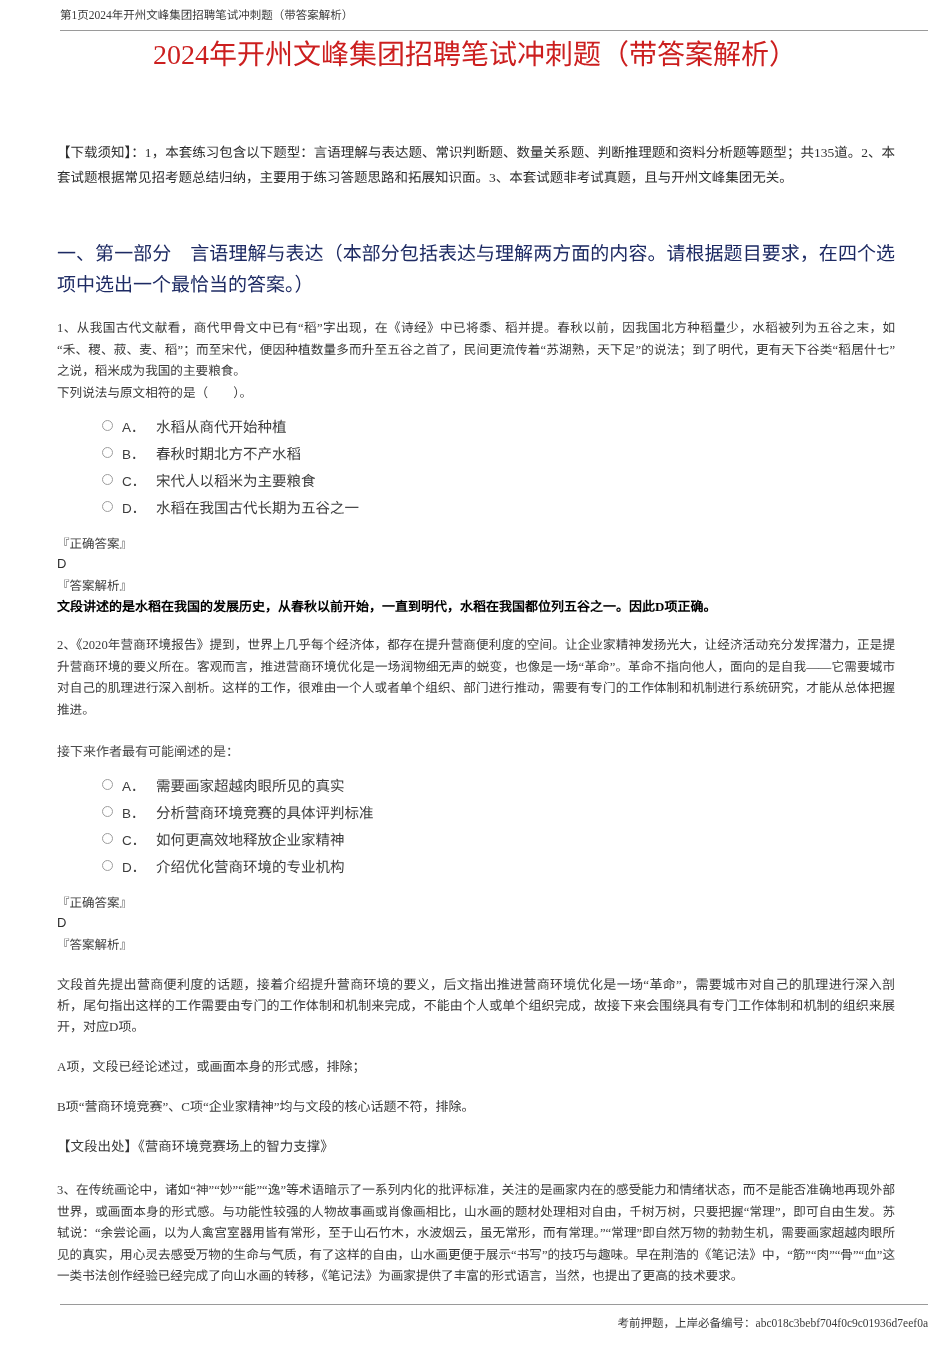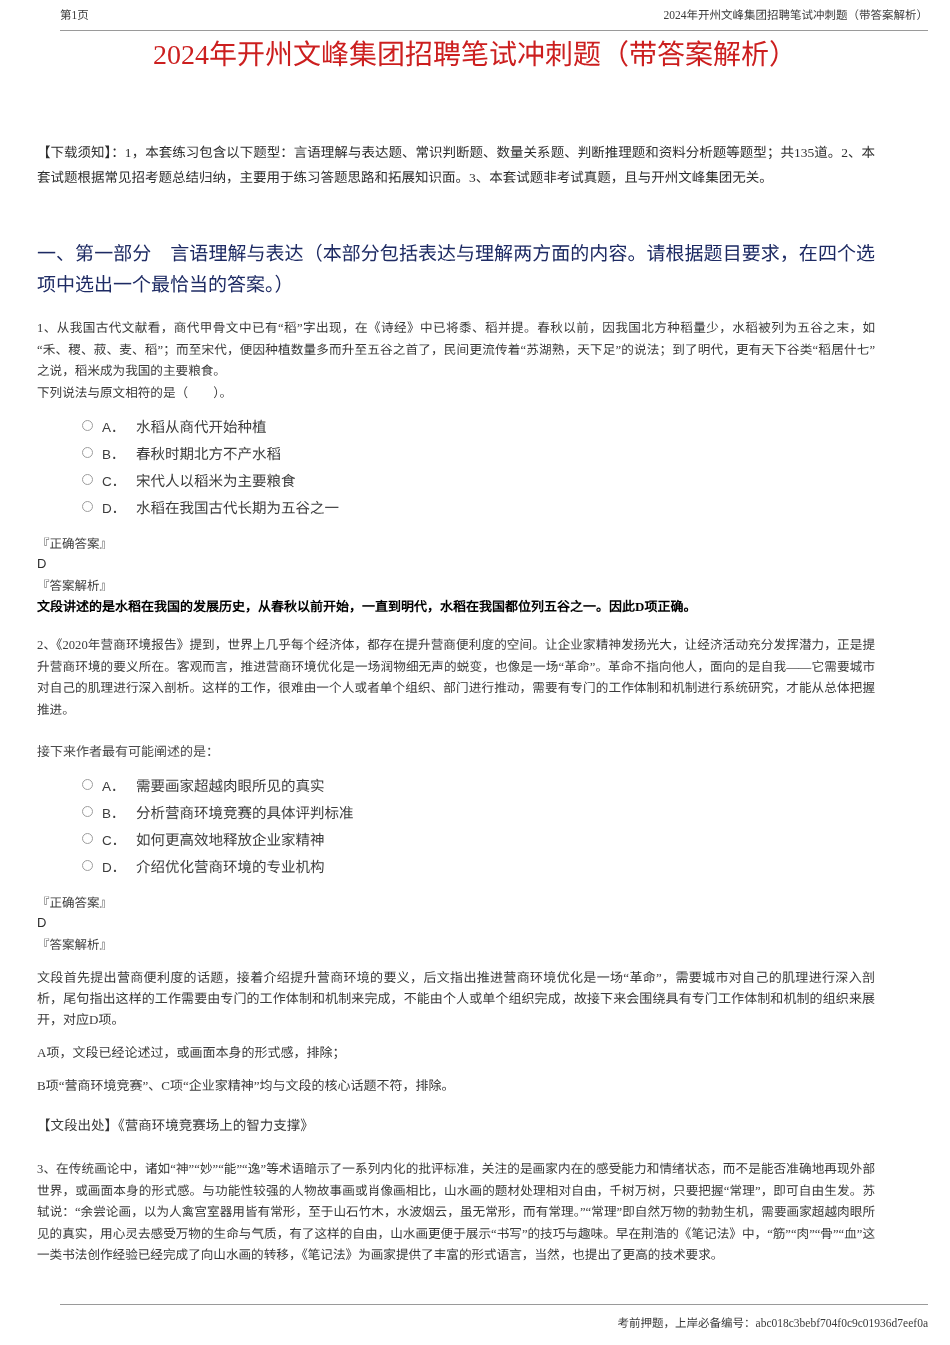--- a/index.html
+++ b/index.html
@@ -25,21 +25,20 @@
   
   .page-header {
     position: absolute;
     top: 8px;
     left: 60px;
     right: 22px;
     height: 22px;
     border-bottom: 1px solid #9a9a9a;
     display: flex;
     align-items: flex-start;
-    justify-content: space-between;
     font-size: 11.5px;
     line-height: 14px;
     color: #3a3a3a;
     font-family: "Liberation Serif", "DejaVu Serif", serif;
   }
   .page-header .hdr-left { white-space: nowrap; }
   .page-header .hdr-right { white-space: nowrap; letter-spacing: 0px; }
 
   
   .doc-title {
@@ -52,21 +51,21 @@
     line-height: 38px;
     color: #cc1f1f;
     font-family: "Liberation Serif", "DejaVu Serif", serif;
     white-space: nowrap;
   }
 
   
   .content {
     position: absolute;
     top: 140px;
-    left: 37px;
+    left: 57px;
     width: 838px;
   }
 
   p { margin: 0; }
 
   .notice {
     font-size: 13.5px;
     line-height: 25px;
     text-align: justify;
     color: #2e2e2e;
@@ -153,21 +152,21 @@
     color: #3a3a3a;
   }
   .exp-body {
     font-size: 13px;
     line-height: 21px;
     text-align: justify;
     color: #000000;
     font-weight: bold;
   }
   .exp-para {
-    margin-top: 12px;
+    margin-top: 19px;
     font-size: 13px;
     line-height: 21px;
     text-align: justify;
     color: #3a3a3a;
   }
   .source-line {
     margin-top: 19px;
     font-size: 13.5px;
     line-height: 22px;
     color: #3a3a3a;

